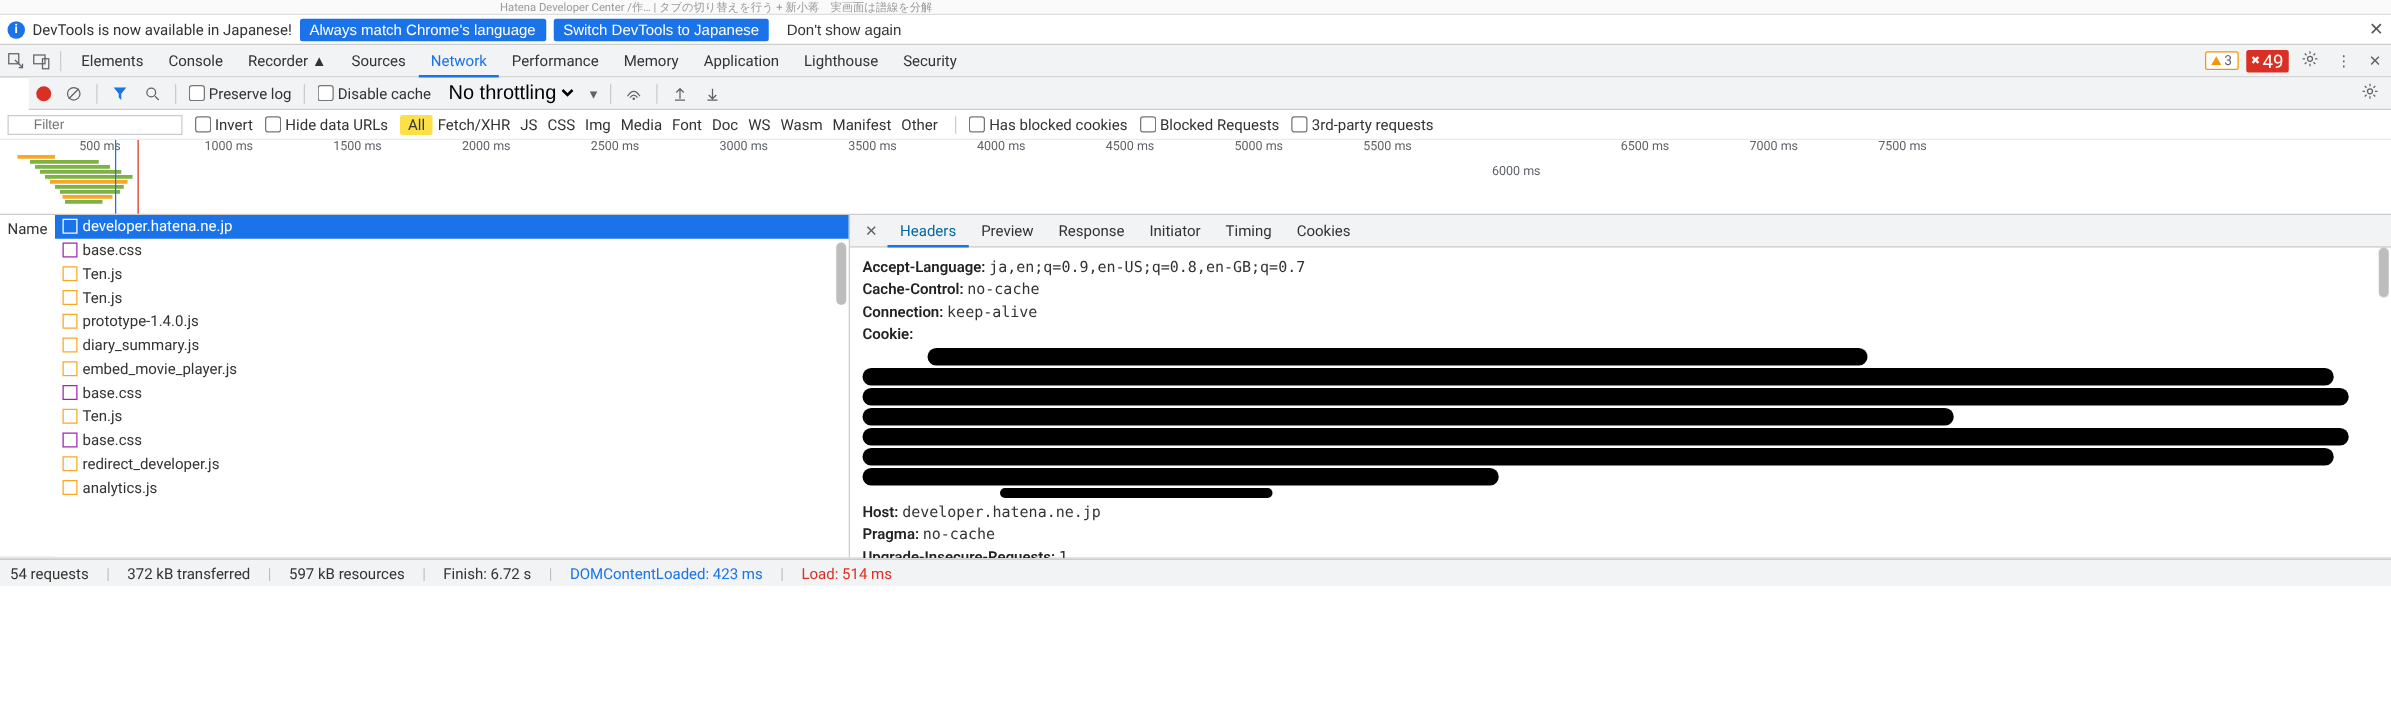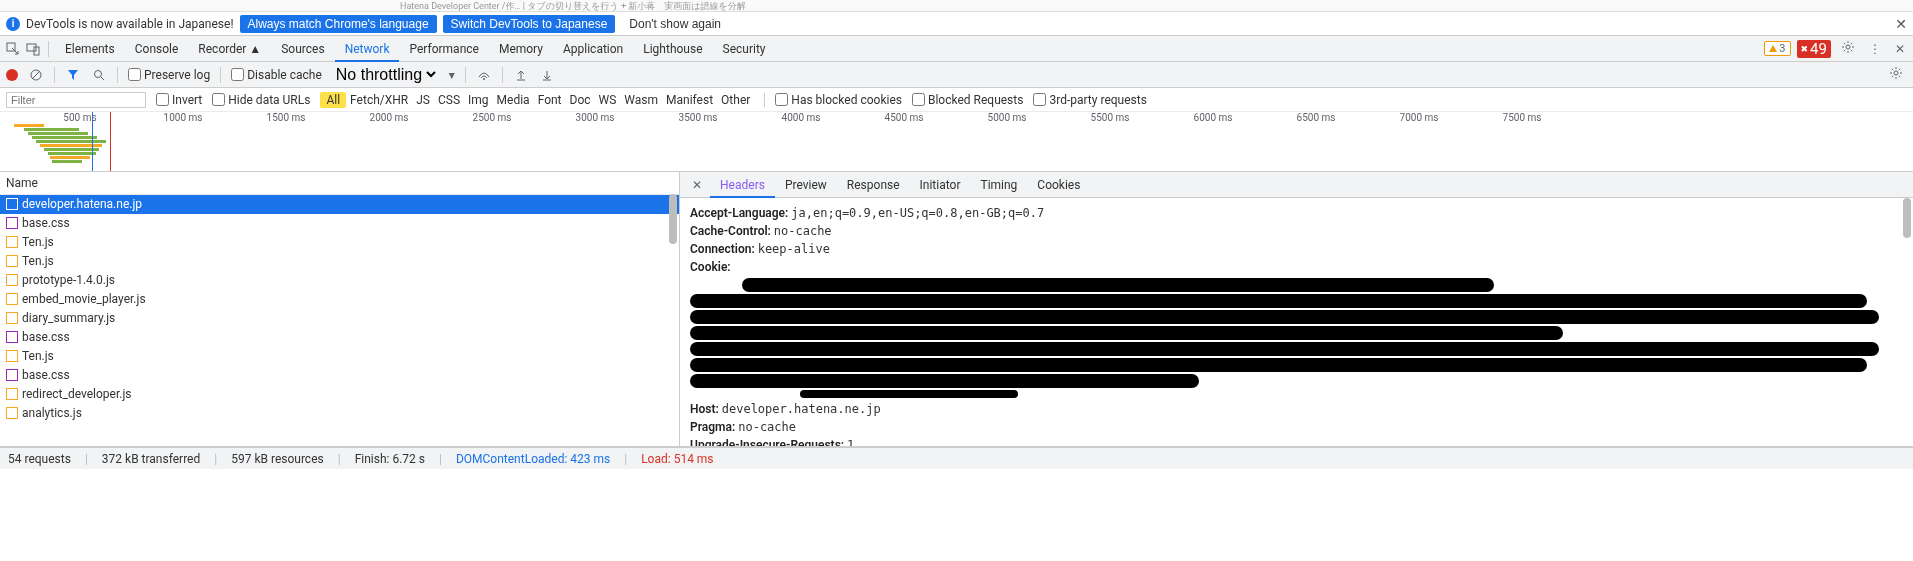--- a/index.html
+++ b/index.html
@@ -12,54 +12,54 @@
 .tabbar { display: flex; align-items: center; height: 26px; border-bottom: 1px solid #ccc; background: #f1f3f4; padding: 0 4px; gap: 2px; }
 .tab-icon { width: 18px; height: 18px; display: inline-flex; align-items: center; justify-content: center; color: #5f6368; cursor: pointer; }
 .tab-item { padding: 4px 10px; color: #333; cursor: pointer; }
 .tab-item.active { color: #1a73e8; border-bottom: 2px solid #1a73e8; }
 .tab-right { margin-left: auto; display: flex; align-items: center; gap: 6px; }
 .badge-warn { background: #fff; border: 1px solid #f29900; color: #5f6368; padding: 0 4px; border-radius: 2px; font-size: 11px; display: inline-flex; align-items: center; gap: 2px; }
 .badge-warn::before { content: ""; width: 0; height: 0; border-left: 4px solid transparent; border-right: 4px solid transparent; border-bottom: 7px solid #f29900; display: inline-block; }
 .badge-err { background: #d93025; color: #fff; padding: 0 4px; border-radius: 2px; font-size: 15px; display: inline-flex; align-items: center; gap: 2px; }
 .badge-err::before { content: "✖"; font-size: 9px; }
 .gear-icon, .kebab-icon { cursor: pointer; color: #5f6368; padding: 0 4px; }
-.filterbar { display: flex; align-items: center; height: 26px; border-bottom: 1px solid #ccc; background: #f1f3f4; padding: 0 6px; gap: 10px; }
+.filterbar { display: flex; align-items: center; height: 26px; border-bottom: 1px solid #ccc; background: #f1f3f4; padding: 0 6px; gap: 10px; margin-left: 23px; }
 .rec-dot { width: 12px; height: 12px; border-radius: 50%; background: #d93025; cursor: pointer; }
 .icon-btn { width: 16px; height: 16px; display: inline-flex; align-items: center; justify-content: center; color: #5f6368; cursor: pointer; }
 .filter-input-row { display: flex; align-items: center; height: 24px; border-bottom: 1px solid #e8eaed; padding: 0 6px; gap: 10px; background: #fff; }
-.filter-input { width: 140px; border: 1px solid #ccc; padding: 1px 4px; font-size: 11px; }
+.filter-input { width: 140px; border: 1px solid #ccc; padding: 1px 20px; font-size: 11px; }
 .chip { padding: 1px 6px; background: #e8eaed; border-radius: 2px; color: #333; cursor: pointer; }
 .chip.active { background: #fde047; }
 .type-item { color: #333; cursor: pointer; padding: 0 4px; }
 .checkline { display: inline-flex; align-items: center; gap: 3px; color: #333; }
 .checkline input { margin: 0; }
 .timeline { position: relative; height: 60px; border-bottom: 1px solid #ccc; background: #fff; }
 .tick { position: absolute; top: 0; font-size: 10px; color: #5f6368; transform: translateX(-50%); }
 .tl-content { position: absolute; top: 12px; left: 14px; width: 120px; height: 44px; }
 .tl-bar { position: absolute; height: 3px; background: #7cb342; }
 .tl-bar.y { background: #f9a825; }
 .tl-line-red { position: absolute; top: 0; bottom: 0; width: 1px; background: #d93025; }
 .tl-line-blue { position: absolute; top: 0; bottom: 0; width: 1px; background: #1a73e8; }
 .split { display: flex; height: 275px; border-bottom: 1px solid #ccc; }
-.left-pane { width: 680px; display: flex; flex-direction: column; border-right: 1px solid #ccc; position: relative; }
+.left-pane { width: 680px; display: flex; flex-direction: row; border-right: 1px solid #ccc; position: relative; }
 .name-header { padding: 4px 6px; border-bottom: 1px solid #e8eaed; color: #333; font-weight: 400; }
 .req-list { flex: 1; overflow-y: auto; }
 .req-row { display: flex; align-items: center; padding: 2px 6px; gap: 4px; cursor: pointer; border-bottom: 1px solid transparent; }
 .req-row.sel { background: #1a73e8; color: #fff; }
 .req-row .ri { width: 12px; height: 12px; border: 1px solid currentColor; display: inline-block; font-size: 8px; line-height: 10px; text-align: center; }
 .ri.doc { color: #1a73e8; border-color: #1a73e8; }
 .ri.css { color: #9c27b0; border-color: #9c27b0; }
 .ri.js { color: #f9a825; border-color: #f9a825; }
 .req-row.sel .ri { color: #fff; border-color: #fff; }
 .scroll-thumb { position: absolute; right: 2px; top: 22px; width: 8px; height: 50px; background: #bdbdbd; border-radius: 4px; }
 .right-pane { flex: 1; display: flex; flex-direction: column; position: relative; }
 .detail-tabs { display: flex; align-items: center; height: 26px; border-bottom: 1px solid #ccc; background: #f1f3f4; padding: 0 4px; }
 .dt-close { padding: 0 8px; cursor: pointer; color: #5f6368; }
 .dt-item { padding: 4px 10px; color: #333; cursor: pointer; }
-.dt-item.active { color: #8b5cf6; border-bottom: 2px solid #1a73e8; }
+.dt-item.active { color: #0369a1; border-bottom: 2px solid #1a73e8; }
 .headers-body { flex: 1; overflow-y: auto; padding: 6px 10px; font-size: 12px; position: relative; }
 .hdr-line { padding: 2px 0; font-family: inherit; }
 .hdr-line .k { font-weight: 600; color: #222; }
 .hdr-line .v { font-family: Consolas, monospace; color: #333; }
 .redact-block { background: #000; border-radius: 40px; margin: 2px 0; }
 .rscroll { position: absolute; right: 2px; top: 26px; width: 8px; height: 40px; background: #bdbdbd; border-radius: 4px; }
 .statusbar { display: flex; align-items: center; height: 22px; border-top: 1px solid #ccc; background: #f1f3f4; padding: 0 8px; gap: 14px; font-size: 12px; color: #333; }
 .statusbar .sep { color: #bbb; }
 .statusbar .dom { color: #1a73e8; }
 .statusbar .load { color: #d93025; }
@@ -200,21 +200,21 @@
       <span class="tick" style="left: 183px;">1000 ms</span>
       <span class="tick" style="left: 286px;">1500 ms</span>
       <span class="tick" style="left: 389px;">2000 ms</span>
       <span class="tick" style="left: 492px;">2500 ms</span>
       <span class="tick" style="left: 595px;">3000 ms</span>
       <span class="tick" style="left: 698px;">3500 ms</span>
       <span class="tick" style="left: 801px; text-align: right;">4000 ms</span>
       <span class="tick" style="left: 904px;">4500 ms</span>
       <span class="tick" style="left: 1007px;">5000 ms</span>
       <span class="tick" style="left: 1110px;">5500 ms</span>
-      <span class="tick" style="left: 1213px;">6000 ms</span>
+      <span class="tick" style="left: 1213px; margin-top: 20px;">6000 ms</span>
       <span class="tick" style="left: 1316px;">6500 ms</span>
       <span class="tick" style="left: 1419px;">7000 ms</span>
       <span class="tick" style="left: 1522px;">7500 ms</span>
     </div>
   <div class="tl-content">
     <div class="tl-bar y" style="top:0;left:0;width:30px"></div>
     <div class="tl-bar" style="top:4px;left:10px;width:55px"></div>
     <div class="tl-bar" style="top:8px;left:14px;width:60px"></div>
     <div class="tl-bar" style="top:12px;left:18px;width:65px"></div>
     <div class="tl-bar" style="top:16px;left:22px;width:70px"></div>
@@ -247,25 +247,25 @@
         <div class="req-row">
           <span class="ri js"></span>
           <span>Ten.js</span>
         </div>
         <div class="req-row">
           <span class="ri js"></span>
           <span>prototype-1.4.0.js</span>
         </div>
         <div class="req-row">
           <span class="ri js"></span>
+          <span>diary_summary.js</span>
+        </div>
+        <div class="req-row">
+          <span class="ri js"></span>
           <span>embed_movie_player.js</span>
-        </div>
-        <div class="req-row">
-          <span class="ri js"></span>
-          <span>diary_summary.js</span>
         </div>
         <div class="req-row">
           <span class="ri css"></span>
           <span>base.css</span>
         </div>
         <div class="req-row">
           <span class="ri js"></span>
           <span>Ten.js</span>
         </div>
         <div class="req-row">

